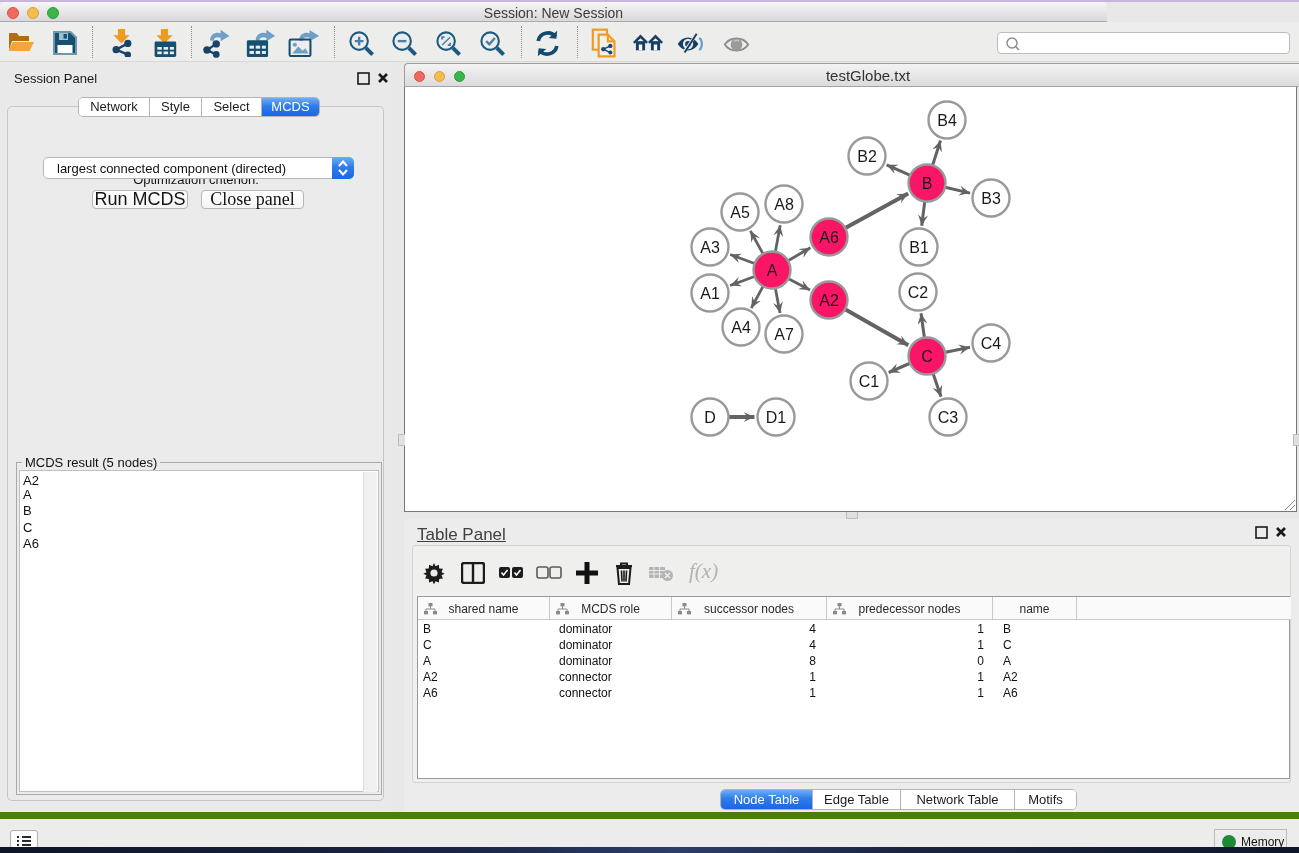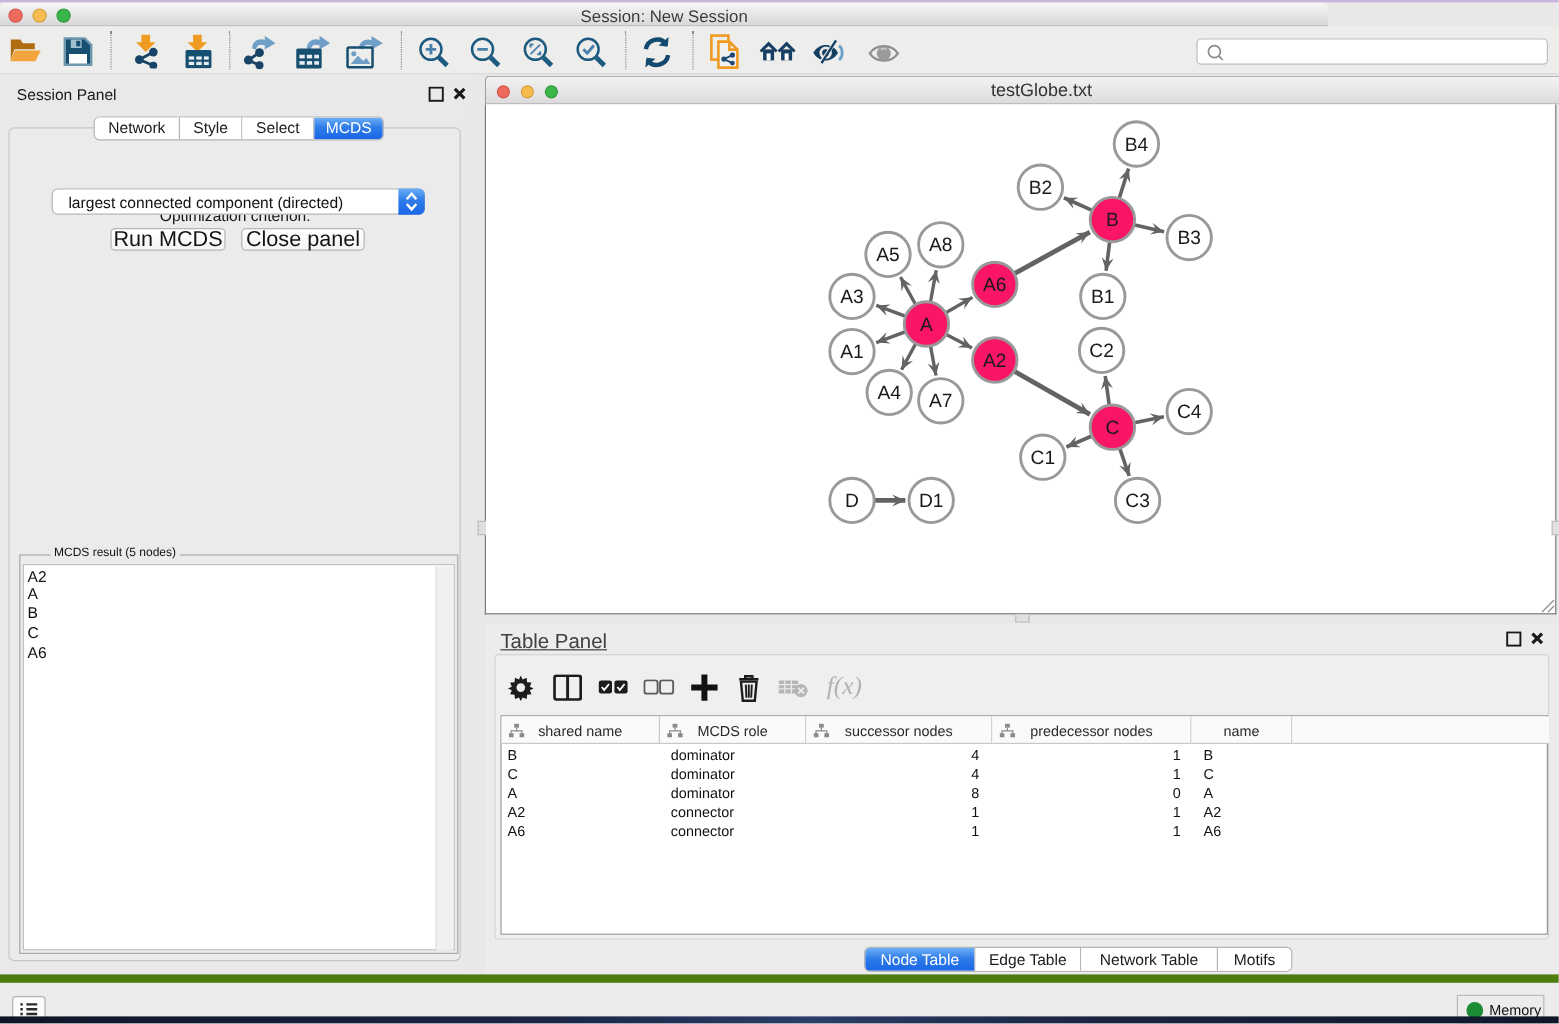--- a/index.html
+++ b/index.html
@@ -18,21 +18,21 @@
 .tab:last-child{border-right:none;}
 .tab.sel{background:linear-gradient(#6cb0f8,#2f7ce8 45%,#1a66e8);color:#fff;}
 #ctabs{left:78px;top:35px;height:20px;}
 #ctabs .tab{line-height:18px;}
 #optlabel{position:absolute;left:0;width:392px;top:75px;text-align:center;font-size:13px;color:#141414;margin-top:35px;}
 #combo{position:absolute;left:43px;top:95px;width:311px;height:22px;background:#fff;border:1px solid #b6b6b6;border-radius:5px;}
 #combo .txt{position:absolute;left:13px;top:3px;font-size:13px;color:#111;}
 #combo .btn{position:absolute;right:-1px;top:-1px;width:22px;height:22px;border-radius:0 5px 5px 0;background:linear-gradient(#6cb0f8,#2f7ce8 45%,#1a66e8);}
 .btnw{position:absolute;height:19px;background:linear-gradient(#ffffff,#f4f4f4);border:1px solid #b6b6b6;border-radius:4px;text-align:center;font-size:18px;color:#141414;line-height:17px;}
 #fieldset{position:absolute;left:16px;top:400px;width:366px;height:333px;border:1px solid #a9a9a9;}
-#legend{position:absolute;left:22px;top:393px;background:#ebebeb;padding:0 3px;font-size:10px;color:#111;margin-left:20px;}
+#legend{position:absolute;left:22px;top:393px;background:#ebebeb;padding:0 3px;font-size:13px;color:#111;}
 #listbox{position:absolute;left:19px;top:408px;width:360px;height:322px;background:#fff;border:1px solid #c0c0c0;font-size:13px;color:#111;}
 #listbox .it{padding-left:3px;height:16.2px;line-height:16.2px;}
 #lscroll{position:absolute;right:1px;top:1px;width:14px;height:320px;background:#f0f0f0;border-left:1px solid #dcdcdc;}
 #netwin{left:404px;top:63px;width:893px;height:449px;}
 #nettb{position:absolute;left:0;top:0;width:928px;height:24px;background:linear-gradient(#f4f3f4,#dcdadc);border:1px solid #9c9c9c;border-bottom:1px solid #a5a5a5;border-radius:4px 4px 0 0;padding-left:47px;}
 #nettb .title{position:absolute;left:0;right:0;top:3px;text-align:center;font-size:15px;color:#333;}
 #netbody{position:absolute;left:0;top:24px;width:893px;height:425px;background:#fff;border:1px solid #777;border-top:none;}
 #tpanel{left:404px;top:519px;width:895px;height:293px;background:#ececec;}
 #tpanel .hdr{position:absolute;left:13px;top:6px;font-size:17px;color:#404040;text-decoration:underline;}
 #tsub{position:absolute;left:8px;top:26px;width:879px;height:238px;border:1px solid #d4d4d4;border-radius:3px;background:#efefee;}
@@ -207,21 +207,21 @@
  <div id="combo">
       <span class="txt">largest connected component (directed)</span>
   <div class="btn">
         <svg width="22" height="22">
           <path d="M7 9 L11 4.5 L15 9" fill="none" stroke="#fff" stroke-width="2"></path>
           <path d="M7 13 L11 17.5 L15 13" fill="none" stroke="#fff" stroke-width="2"></path>
         </svg>
       </div>
  </div>
  <div class="btnw" style="left:92px;top:128px;width:96px;">Run MCDS</div>
- <div class="btnw" style="left:201px;top:128px;width:103px;">Close panel</div>
+ <div class="btnw" style="left:201px;top:128px;width:103px;font-family:Liberation Serif, serif;">Close panel</div>
  <div id="fieldset"></div>
     <div id="legend">MCDS result (5 nodes)</div>
  <div id="listbox">
       <div class="it" style="padding-top:2px">A2</div>
       <div class="it">A</div>
       <div class="it">B</div>
       <div class="it">C</div>
       <div class="it">A6</div>
       <div id="lscroll"></div>
     </div>

